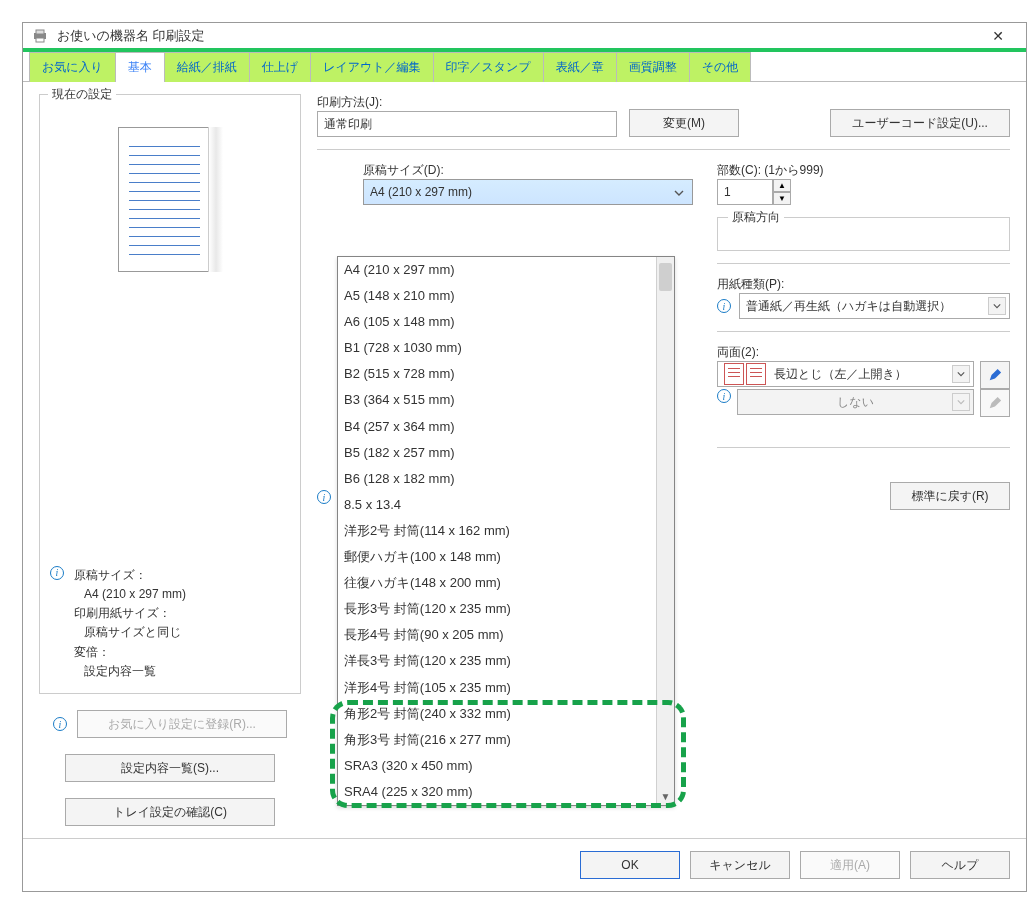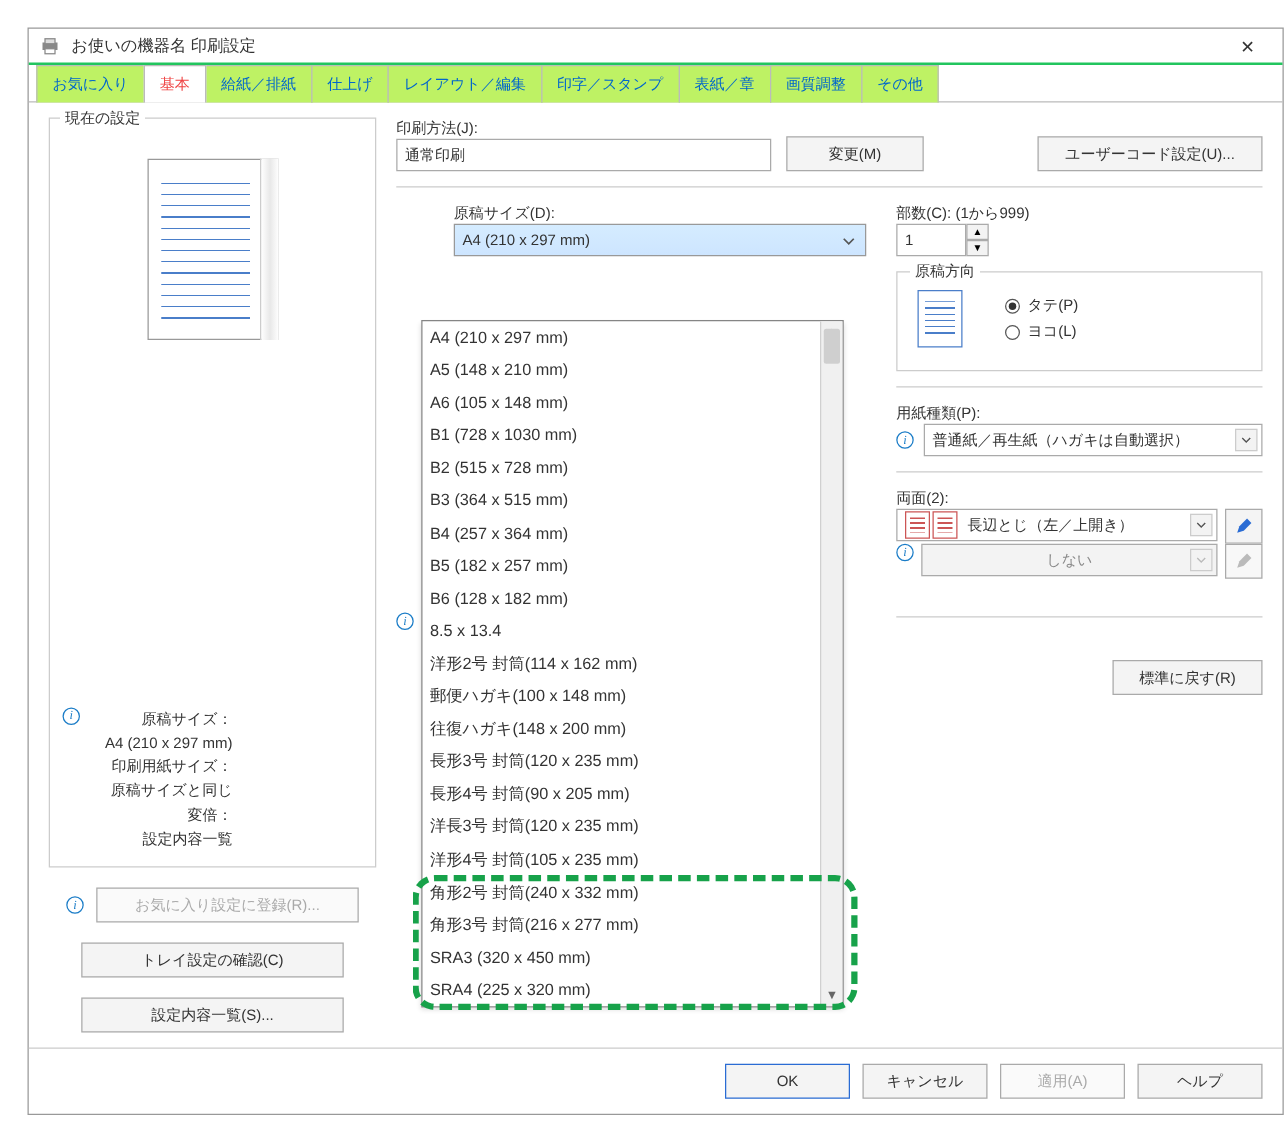--- a/index.html
+++ b/index.html
@@ -17,21 +17,21 @@
     left: 12px; top: 12px;
     width: 1005px; height: 870px;
     border: 1px solid #999;
     background: #fff;
     display: flex; flex-direction: column;
   }
   .titlebar {
     height: 34px;
     display: flex; align-items: center;
     padding: 0 8px;
-    border-bottom: 2px solid #22c55e;
+    border-bottom: 4px solid #22c55e;
     justify-content: flex-end;
   }
   .titlebar .printer-icon { width: 18px; height: 18px; margin-right: 8px; display:flex; align-items:center; justify-content:center; }
   .titlebar .title { flex: 1; font-size: 13px; }
   .titlebar .close { width: 40px; height: 100%; display:flex; align-items:center; justify-content:center; font-size:14px; color:#333; }
   .tabs {
     display: flex;
     border-bottom: 1px solid #bbb;
     height: 30px;
     padding: 0 6px;
@@ -42,23 +42,23 @@
     padding: 6px 12px;
     border: 1px solid #bbb;
     border-bottom: none;
     background: #bef264;
     color: #0066cc;
     font-size: 12px;
     margin-right: -1px;
     position: relative;
     top: 1px;
   }
-  .tab.active { background: #fff; color: #ef4444; z-index: 2; }
+  .tab.active { background: #fff; color: #3b82f6; z-index: 2; }
   .body { flex: 1; padding: 12px 16px; display: flex; gap: 16px; position: relative; }
-  .left-pane { width: 262px; text-align: right; }
+  .left-pane { width: 262px; }
   .right-pane { flex: 1; position: relative; }
   .fieldset {
     border: 1px solid #ccc;
     padding: 8px 10px 12px;
     margin-bottom: 16px;
     position: relative;
   }
   .fieldset .legend {
     position: absolute;
     top: -9px; left: 8px;
@@ -162,21 +162,21 @@
     pointer-events:none;
     z-index: 60;
   }
   .copies-spinner { display:flex; }
   .copies-spinner .num { width:56px; height:26px; border:1px solid #aaa; display:flex; align-items:center; padding:0 6px; }
   .copies-spinner .spin { width:18px; display:flex; flex-direction:column; }
   .copies-spinner .spin button { flex:1; border:1px solid #aaa; background:#f3f3f3; font-size:8px; line-height:1; padding:0;}
   .radio-row { display:flex; align-items:center; gap:6px; margin:4px 0; }
   .radio-dot { width:12px; height:12px; border:1px solid #555; border-radius:50%; display:inline-flex; align-items:center; justify-content:center;}
   .radio-dot.checked::after { content:""; width:6px; height:6px; background:#333; border-radius:50%;}
-  .orient-fieldset { border:1px solid #ccc; padding:14px 16px 18px; position:relative; margin-top:12px;}
+  .orient-fieldset { border:1px solid #ccc; padding:14px 16px 18px; position:relative; margin-top:12px;font-family:Liberation Mono, monospace;}
   .orient-fieldset .legend { position:absolute; top:-9px; left:10px; background:#fff; padding:0 4px; }
   .orient-content { display:flex; align-items:center; gap:34px; }
   .doc-mini { width:36px; height:46px; border:1px solid #4a7ec9; background:#fff; position:relative; }
   .doc-mini::before { content:""; position:absolute; left:5px; right:5px; top:8px; bottom:6px;
     background: repeating-linear-gradient(#4a7ec9 0 1px, transparent 1px 5px);}
   .pencil-btn { width:30px; height:28px; border:1px solid #aaa; background:#f4f4f4; display:flex; align-items:center; justify-content:center;}
   .bottom-bar {
     border-top: 1px solid #ccc;
     padding: 12px 16px;
     display:flex; justify-content:flex-end; gap:10px;
@@ -238,22 +238,22 @@
               <div class="lbl">変倍：</div>
               <div class="val">設定内容一覧</div>
             </div>
           </div>
         </div>
         <div class="left-btns">
           <div class="row1">
             <span class="info-icon">i</span>
             <div class="btn wide disabled">お気に入り設定に登録(R)...</div>
           </div>
+          <div class="btn wide">設定内容一覧(S)...</div>
           <div class="btn wide">トレイ設定の確認(C)</div>
-          <div class="btn wide">設定内容一覧(S)...</div>
         </div>
       </div>
 
       <div class="right-pane">
 
         <div class="row" style="align-items:flex-end;">
           <div style="flex:0 0 300px;">
             <div class="label">印刷方法(J):</div>
             <div class="input-flat" style="width:300px;">
               <span>通常印刷</span>
@@ -287,33 +287,20 @@
                   <span>1</span>
                 </div>
               <div class="spin">
                 <button>▲</button>
                 <button>▼</button>
               </div>
             </div>
 
             <div class="orient-fieldset">
               <span class="legend">原稿方向</span>
-              <div class="orient-content">
-                <div class="doc-mini"></div>
-                <div>
-                  <div class="radio-row">
-                    <span class="radio-dot checked"></span>
-                    <span>タテ(P)</span>
-                  </div>
-                  <div class="radio-row">
-                    <span class="radio-dot"></span>
-                    <span>ヨコ(L)</span>
-                  </div>
-                </div>
-              </div>
             </div>
 
             <hr class="hr">
 
             <div class="label">用紙種類(P):</div>
             <div style="display:flex; align-items:center; gap:8px;">
               <span class="info-icon">i</span>
               <div class="select-plain" style="flex:1;">
                 <span>普通紙／再生紙（ハガキは自動選択）</span>
                 <span class="chev">

